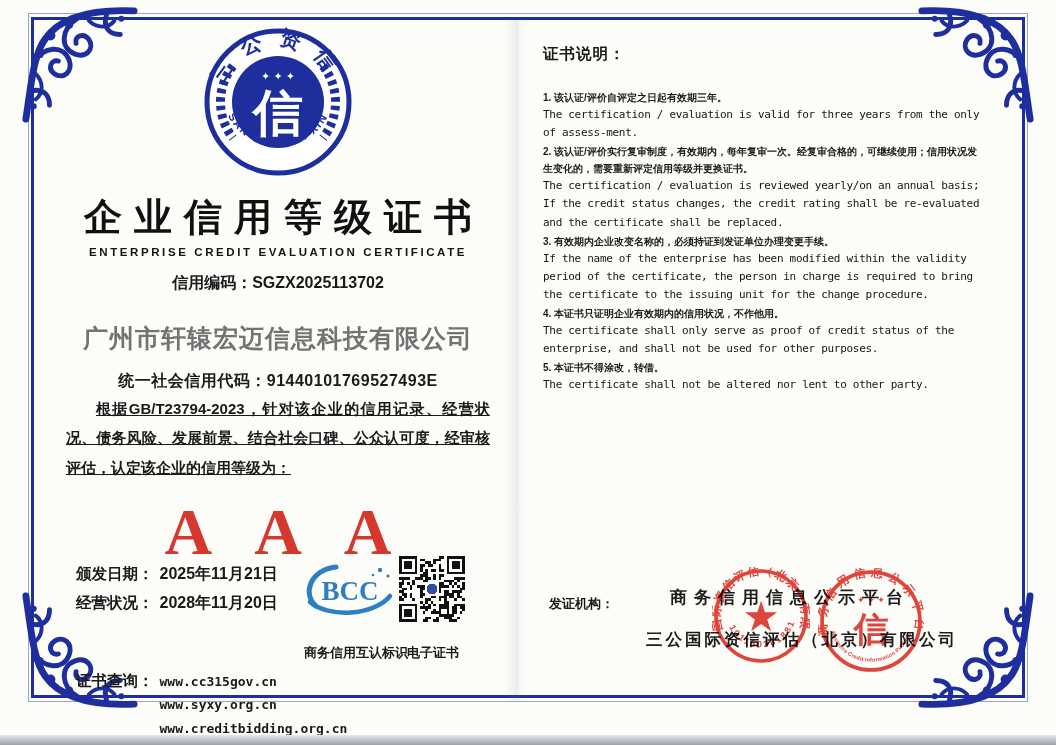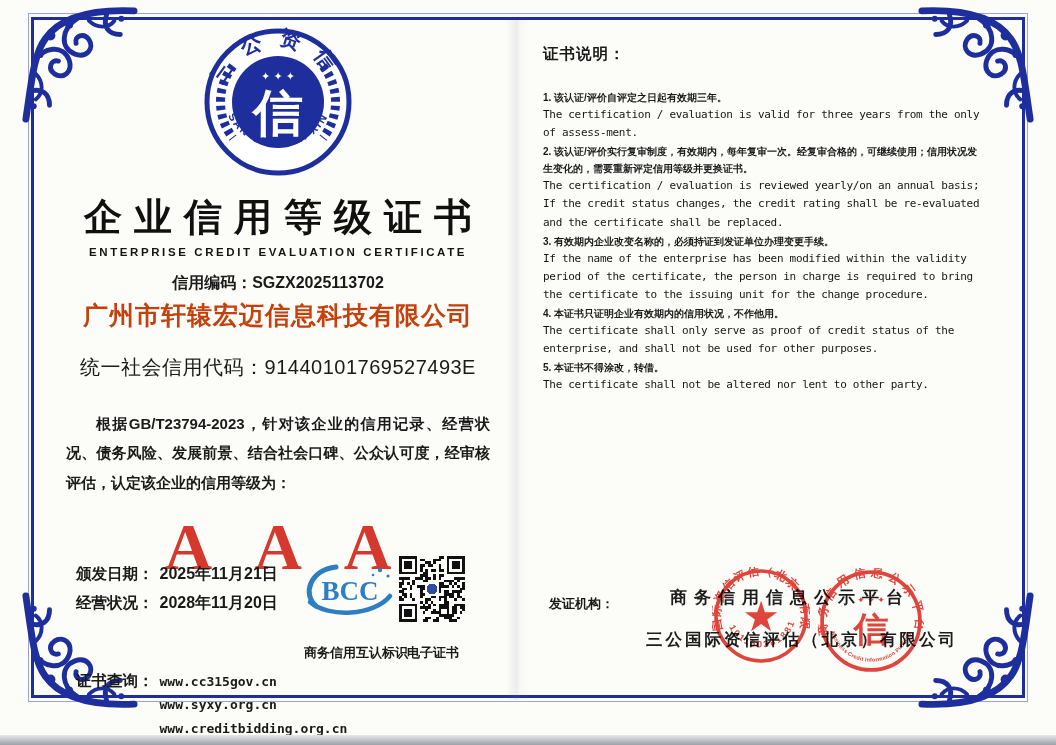--- a/index.html
+++ b/index.html
@@ -17,24 +17,24 @@
   .fold{position:absolute;left:506px;top:20px;width:24px;height:680px;
         background:linear-gradient(90deg,rgba(110,120,140,0) 0%,rgba(110,120,140,.12) 46%,rgba(110,120,140,.03) 58%,rgba(110,120,140,0) 100%);}
   .scan-edge{position:absolute;left:0;right:0;bottom:0;height:10px;
         background:linear-gradient(180deg,#e8e9eb 0%,#b2b6bd 70%,#9da1a9 100%);}
   
   .left-col{position:absolute;left:60px;top:26px;width:436px;text-align:center;}
   .emblem{display:inline-block;width:152px;height:152px;}
   .title{margin-top:10px;font-size:38px;font-weight:900;letter-spacing:12px;padding-left:12px;color:#101010;}
   .title-en{margin-top:3px;font-size:11.5px;font-weight:800;letter-spacing:2.6px;color:#141414;}
   .credit-no{margin-top:15px;font-size:16px;font-weight:700;}
-  .company{margin-top:5px;font-size:25px;font-weight:800;color:#c2410c;letter-spacing:1px;}
-  .uscc{margin-top:22px;font-size:20px;font-weight:400;letter-spacing:.5px;}
-  .statement{margin-top:28px;padding:0 6px;text-align:justify;font-size:15px;font-weight:700;
-             line-height:1.95;text-indent:2em;}
+  .company{margin-top:28px;font-size:25px;font-weight:800;color:#737373;letter-spacing:1px;}
+  .uscc{margin-top:16px;font-size:16px;font-weight:700;letter-spacing:.5px;}
+  .statement{margin-top:2px;padding:0 6px;text-align:justify;font-size:15px;font-weight:700;
+             line-height:1.95;text-indent:2em;text-decoration:underline;}
   .rating{margin-top:12px;font-family:"Liberation Serif",serif;font-weight:700;font-size:66px;
           color:#d5382c;letter-spacing:42px;padding-left:42px;}
   .meta{position:absolute;left:76px;top:564px;text-align:left;}
   .meta-row{display:flex;margin-bottom:8px;align-items:baseline;}
   .meta-label{font-size:15.5px;font-weight:700;white-space:nowrap;}
   .meta-value{font-size:16px;font-weight:700;margin-left:6px;white-space:nowrap;}
   .url-list{margin-left:6px;margin-top:48px;}
   .url{font-family:"DejaVu Sans Mono",monospace;font-size:13px;font-weight:700;line-height:1.8;white-space:nowrap;}
   .bcc-box{position:absolute;left:300px;top:558px;width:100px;height:62px;}
   .bcc-caption{position:absolute;left:284px;top:644px;width:124px;font-size:13px;font-weight:700;text-align:right;}

